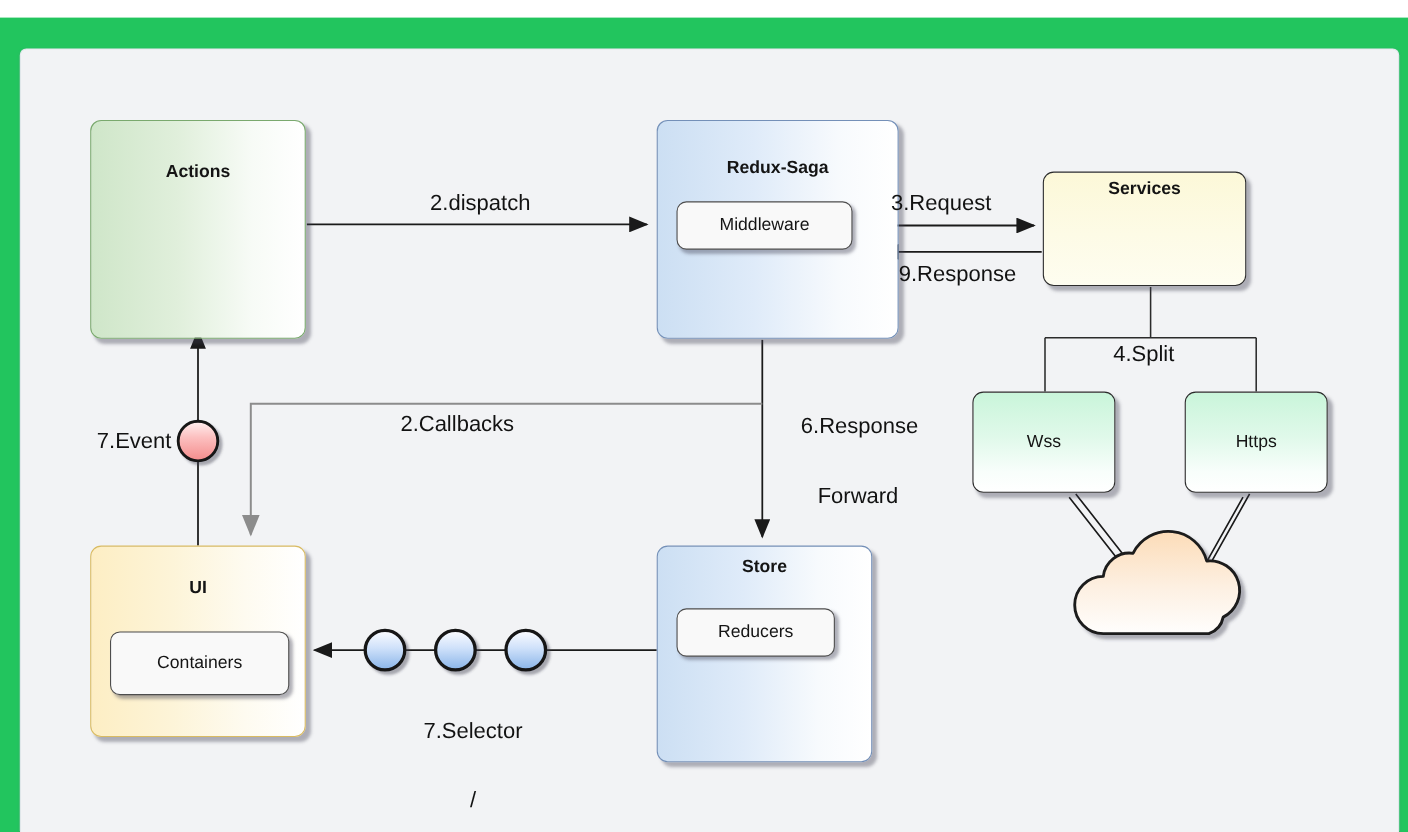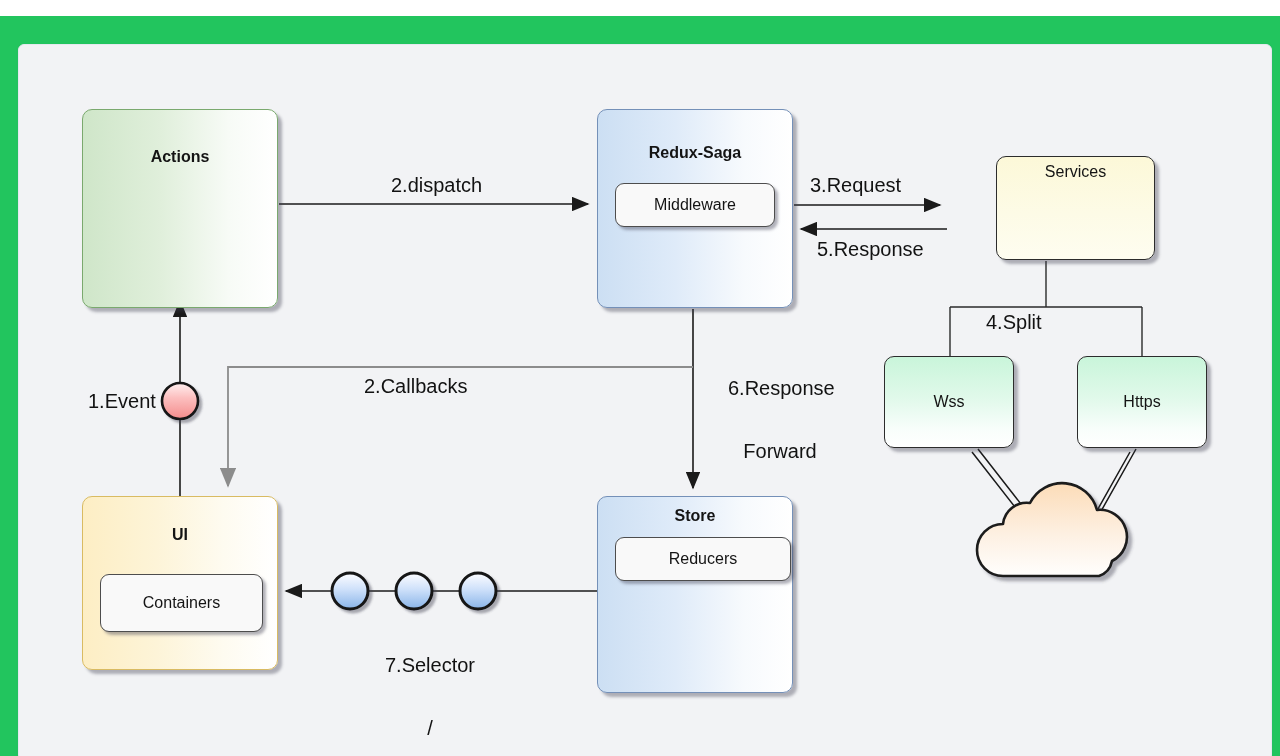--- a/index.html
+++ b/index.html
@@ -66,31 +66,32 @@
 
   #node-actions {
     left: 82px; top: 93px; width: 196px; height: 199px;
     background: linear-gradient(to right, #cfe6c9 0%, #e0efdb 40%, #f7fbf6 75%, #ffffff 100%);
     border: 1px solid #7aa96e;
   }
   #node-actions .title { top: 38px; }
   #node-actions .inner-box { left: 17px; top: 123px; width: 163px; height: 41px; }
 
   #node-redux {
-    left: 597px; top: 93px; width: 196px; height: 199px;
+    left: 597px; top: 93px; width: 220px; height: 199px;
     background: linear-gradient(to right, #ccdff3 0%, #dfebf9 40%, #f7fafd 75%, #ffffff 100%);
     border: 1px solid #7490b8;
   }
   #node-redux .title { top: 34px; }
   #node-redux .inner-box { left: 17px; top: 73px; width: 160px; height: 44px; }
 
   #node-services {
-    left: 996px; top: 140px; width: 159px; height: 104px;
+    left: 948px; top: 140px; width: 185px; height: 104px;
     background: linear-gradient(to bottom, #fcf8d8 0%, #fdfbe6 55%, #fefdf0 100%);
     border: 1px solid #2c2c2c;
+    font-weight: bold;
   }
   #node-services .title { top: 6px; }
   #node-services .inner-box { left: 17px; top: 38px; width: 162px; height: 44px; }
 
   #node-wss {
     left: 884px; top: 340px; width: 130px; height: 92px;
     background: linear-gradient(to bottom, #c9f5da 0%, #e0f9ea 45%, #f8fefb 80%, #ffffff 100%);
     border: 1px solid #2c2c2c;
   }
   #node-wss .title { top: 36px; }
@@ -110,35 +111,35 @@
   #node-ui .title { top: 29px; }
   #node-ui .inner-box { left: 17px; top: 77px; width: 163px; height: 58px; }
 
   #node-store {
     left: 597px; top: 480px; width: 196px; height: 197px;
     background: linear-gradient(to right, #ccdff3 0%, #dfebf9 40%, #f7fafd 75%, #ffffff 100%);
     border: 1px solid #7490b8;
     padding-left: 28px;
   }
   #node-store .title { top: 10px; }
-  #node-store .inner-box { left: 17px; top: 40px; width: 176px; height: 44px; }
+  #node-store .inner-box { left: 17px; top: 56px; width: 144px; height: 44px; }
 
   
   .edge-label {
     position: absolute;
     font-size: 20px;
     color: #121212;
     white-space: pre;
     text-align: center;
     line-height: 21px;
   }
   #lbl-dispatch   { left: 391px; top: 159px; }
   #lbl-request    { left: 810px; top: 159px; }
   #lbl-response   { left: 817px; top: 223px; }
-  #lbl-split      { left: 986px; top: 296px; }
+  #lbl-split      { left: 1012px; top: 296px; }
   #lbl-respfwd    { left: 728px; top: 320px; width: 104px; text-align: center; }
   #lbl-callbacks  { left: 364px; top: 360px; }
   #lbl-event      { left: 88px; top: 375px; }
   #lbl-selector   { left: 365px; top: 597px; width: 130px; }
 </style>
 </head>
 <body>
 
 <div id="page">
   <div id="canvas"></div>
@@ -249,29 +250,29 @@
     <div class="inner-box">Containers</div>
   </div>
 
   <div class="node" id="node-store">
     <div class="title bold">Store</div>
     <div class="inner-box">Reducers</div>
   </div>
 
   <div class="edge-label" id="lbl-dispatch">2.dispatch</div>
   <div class="edge-label" id="lbl-request">3.Request</div>
-  <div class="edge-label" id="lbl-response">5.Response</div>
+  <div class="edge-label" id="lbl-response">9.Response</div>
   <div class="edge-label" id="lbl-split">4.Split</div>
 
   <div class="edge-label" id="lbl-respfwd">
     <div>6.Response</div>
     <div>Forward</div>
   </div>
 
   <div class="edge-label" id="lbl-callbacks">2.Callbacks</div>
-  <div class="edge-label" id="lbl-event">1.Event</div>
+  <div class="edge-label" id="lbl-event">7.Event</div>
 
   <div class="edge-label" id="lbl-selector">
     <div>7.Selector</div>
     <div>/</div>
     
   </div>
 </div>
 
 </body></html>

